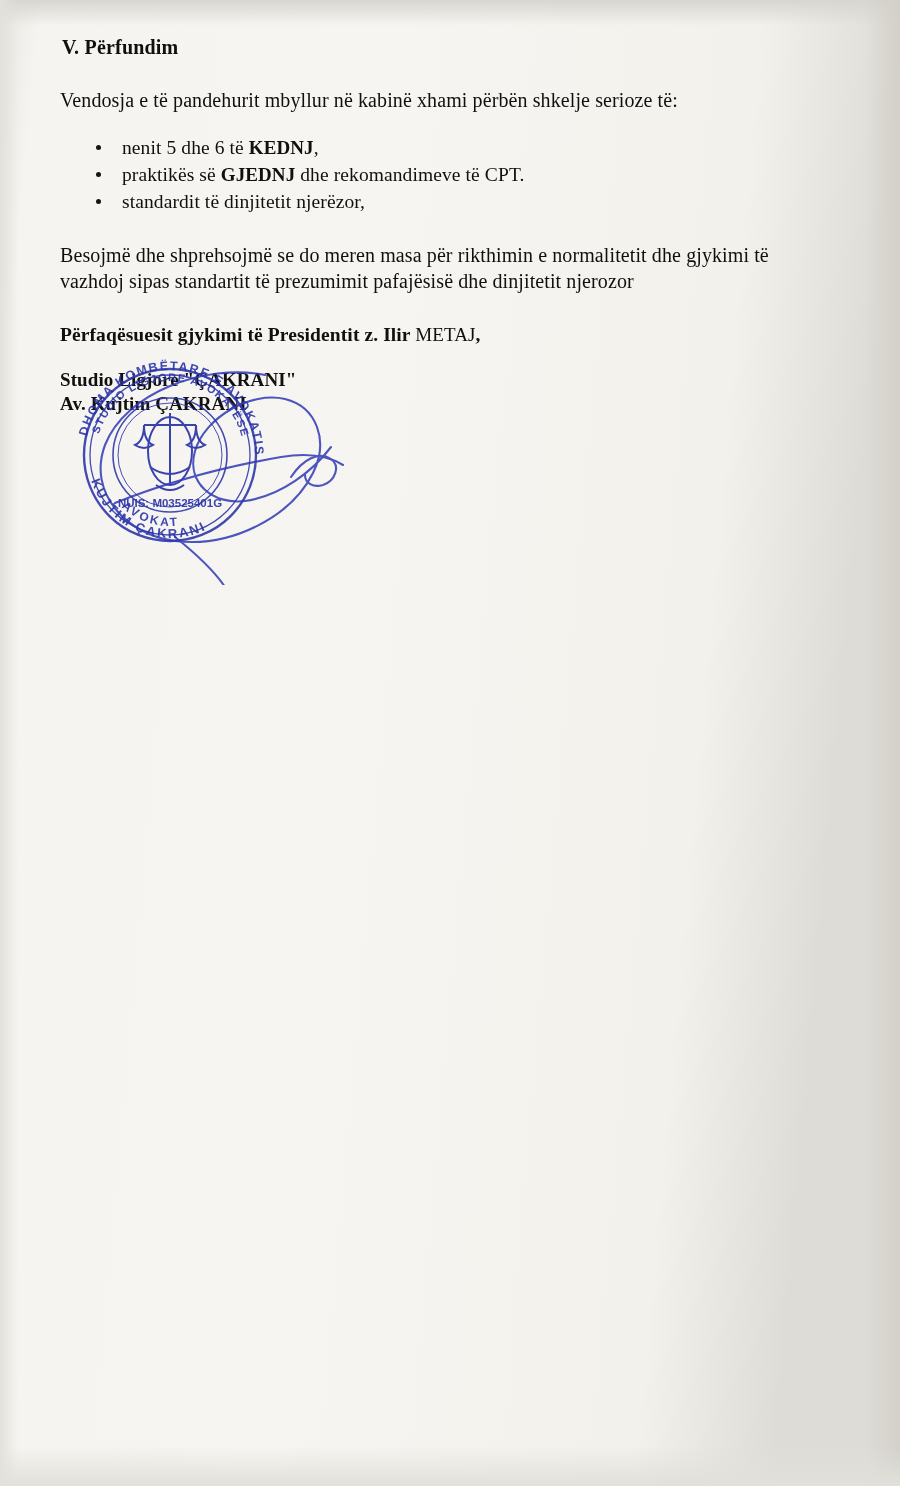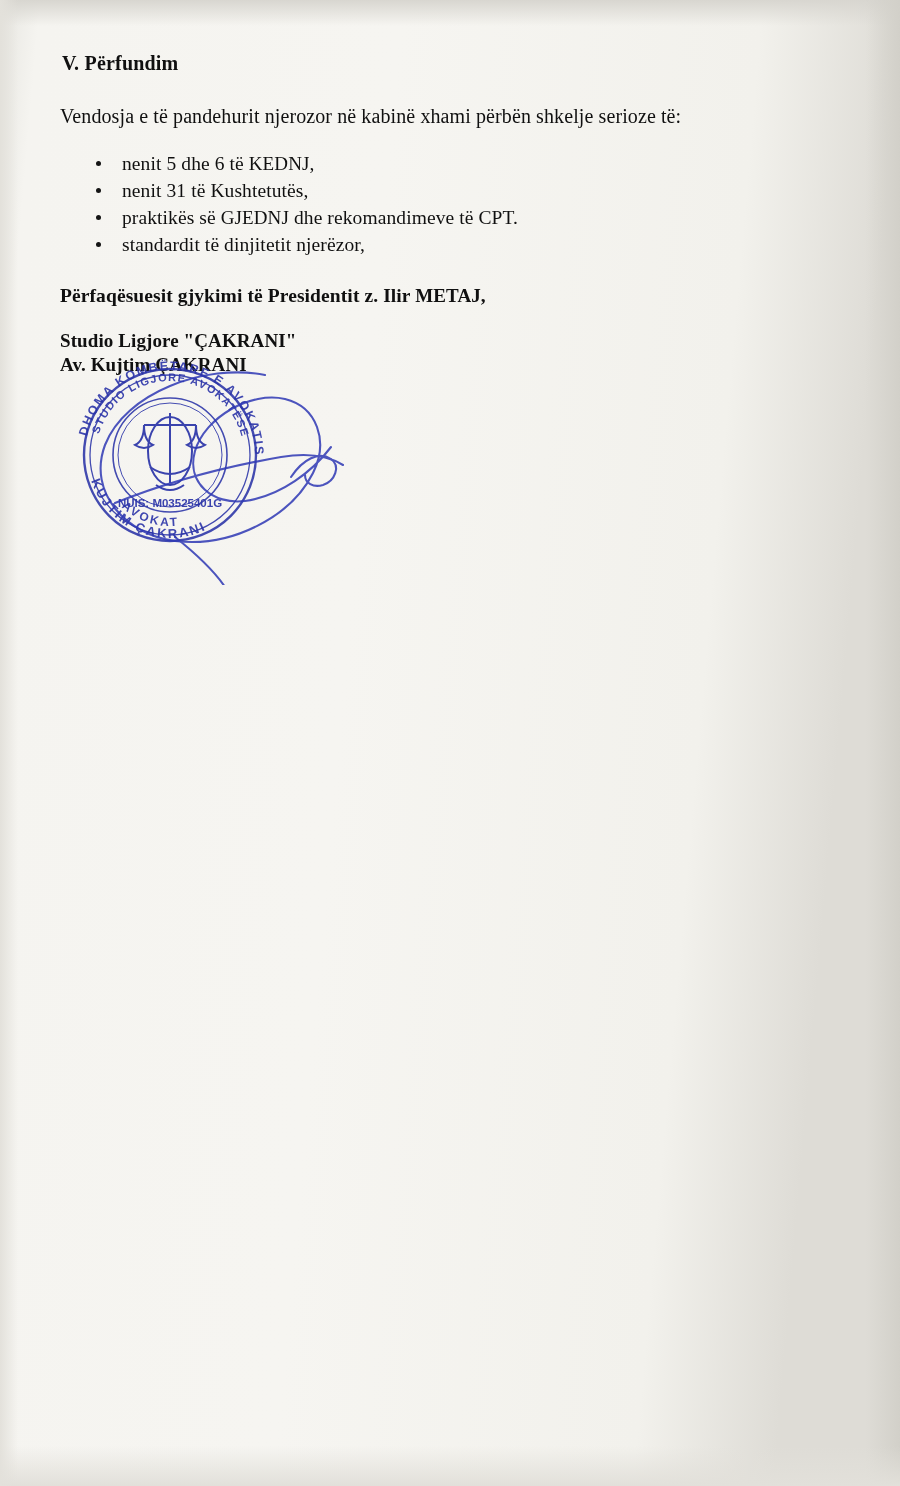--- a/index.html
+++ b/index.html
@@ -50,21 +50,21 @@
     position: absolute;
     left: 0; top: 0;
     width: 18px; height: 1486px;
     background: linear-gradient(90deg, #e3e1db 0%, rgba(243,242,238,0) 100%);
     pointer-events: none;
   }
 
   .content {
     position: absolute;
     left: 60px;
-    top: 52px;
+    top: 36px;
     width: 770px;
     color: #101010;
   }
 
   .section-heading {
     font-size: 20px;
     font-weight: bold;
     letter-spacing: 0.2px;
     margin: 0 0 28px 0;
     padding-left: 2px;
@@ -95,38 +95,39 @@
     left: 36px;
     top: 10px;
     width: 5px;
     height: 5px;
     background: #141414;
     border-radius: 50%;
   }
   .sc {
     font-variant: small-caps;
     font-size: 19px;
+    font-weight: bold;
   }
 
   .body-para {
     font-size: 20px;
     line-height: 26px;
     margin: 0 0 30px 0;
     letter-spacing: 0.1px;
     width: 764px;
   }
 
   .signature-title {
     font-size: 19.5px;
     font-weight: bold;
     margin: 0 0 22px 0;
     letter-spacing: 0.1px;
   }
   .signature-title .sc {
-    font-weight: bold;
+    font-weight: normal;
   }
 
   .firm-block {
     font-size: 19px;
     font-weight: bold;
     line-height: 24px;
     letter-spacing: 0.1px;
   }
   .firm-block div { white-space: nowrap; }
 
@@ -157,37 +158,35 @@
 
   <div class="page-shade-top"></div>
   <div class="page-shade-right"></div>
   <div class="page-shade-bottom"></div>
   <div class="page-shade-left"></div>
 
   <div class="content">
 
     <h1 class="section-heading">V. Përfundim</h1>
 
-    <p class="intro-line">Vendosja e të pandehurit njerozor në kabinë xhami përbën shkelje serioze të:</p>
+    <p class="intro-line">Vendosja e të pandehurit mbyllur në kabinë xhami përbën shkelje serioze të:</p>
 
     <ul class="bullets">
       <li>
         <span class="dot"></span><span>nenit 5 dhe 6 të </span><span class="sc">KEDNJ</span><span>,</span>
-      </li>
-      <li>
-        <span class="dot"></span><span>nenit 31 të Kushtetutës,</span><span class="sc"></span><span></span>
       </li>
       <li>
         <span class="dot"></span><span>praktikës së </span><span class="sc">GJEDNJ</span><span> dhe rekomandimeve të CPT.</span>
       </li>
       <li>
         <span class="dot"></span><span>standardit të dinjitetit njerëzor,</span><span class="sc"></span><span></span>
       </li>
     </ul>
 
+    <p class="body-para">Besojmë dhe shprehsojmë se do meren masa për rikthimin e normalitetit dhe gjykimi të vazhdoj sipas standartit të prezumimit pafajësisë dhe dinjitetit njerozor</p>
 
     <p class="signature-title"><span>Përfaqësuesit gjykimi të Presidentit z. Ilir </span><span class="sc">METAJ</span><span>,</span></p>
 
     <div class="firm-block">
       <div>Studio Ligjore "ÇAKRANI"</div>
       <div>Av. Kujtim ÇAKRANI</div>
     </div>
 
   </div>
 

